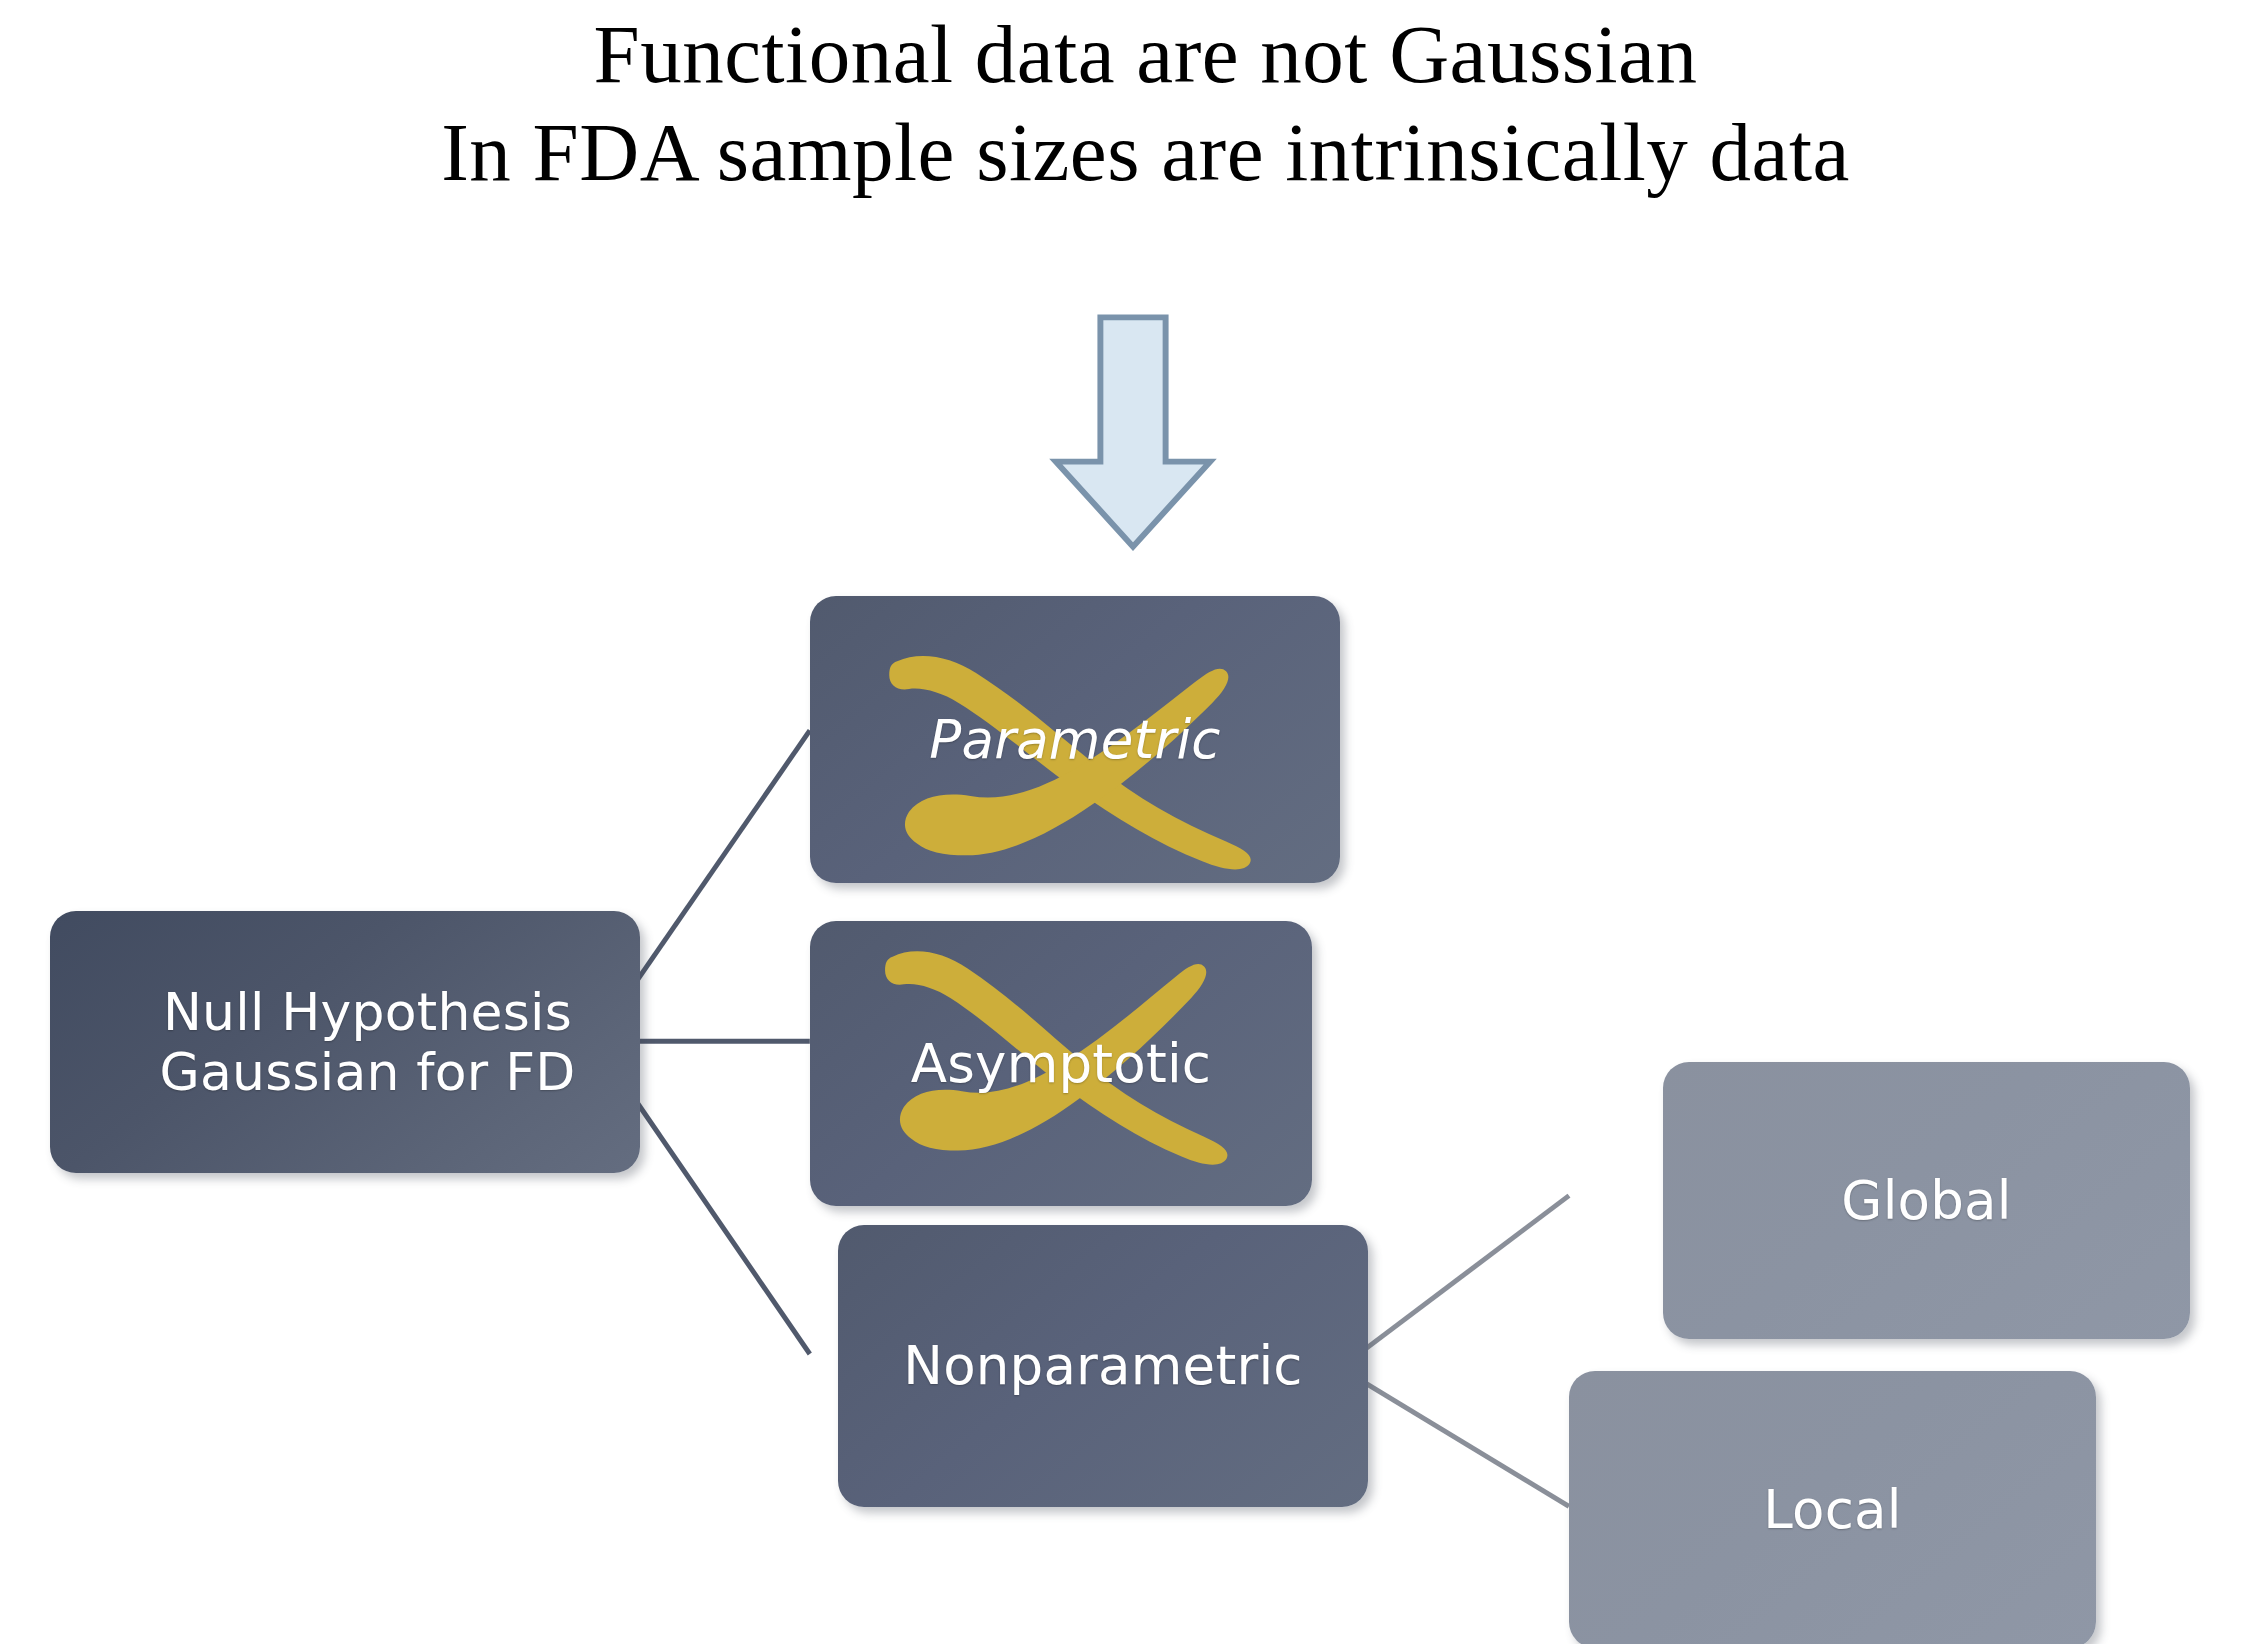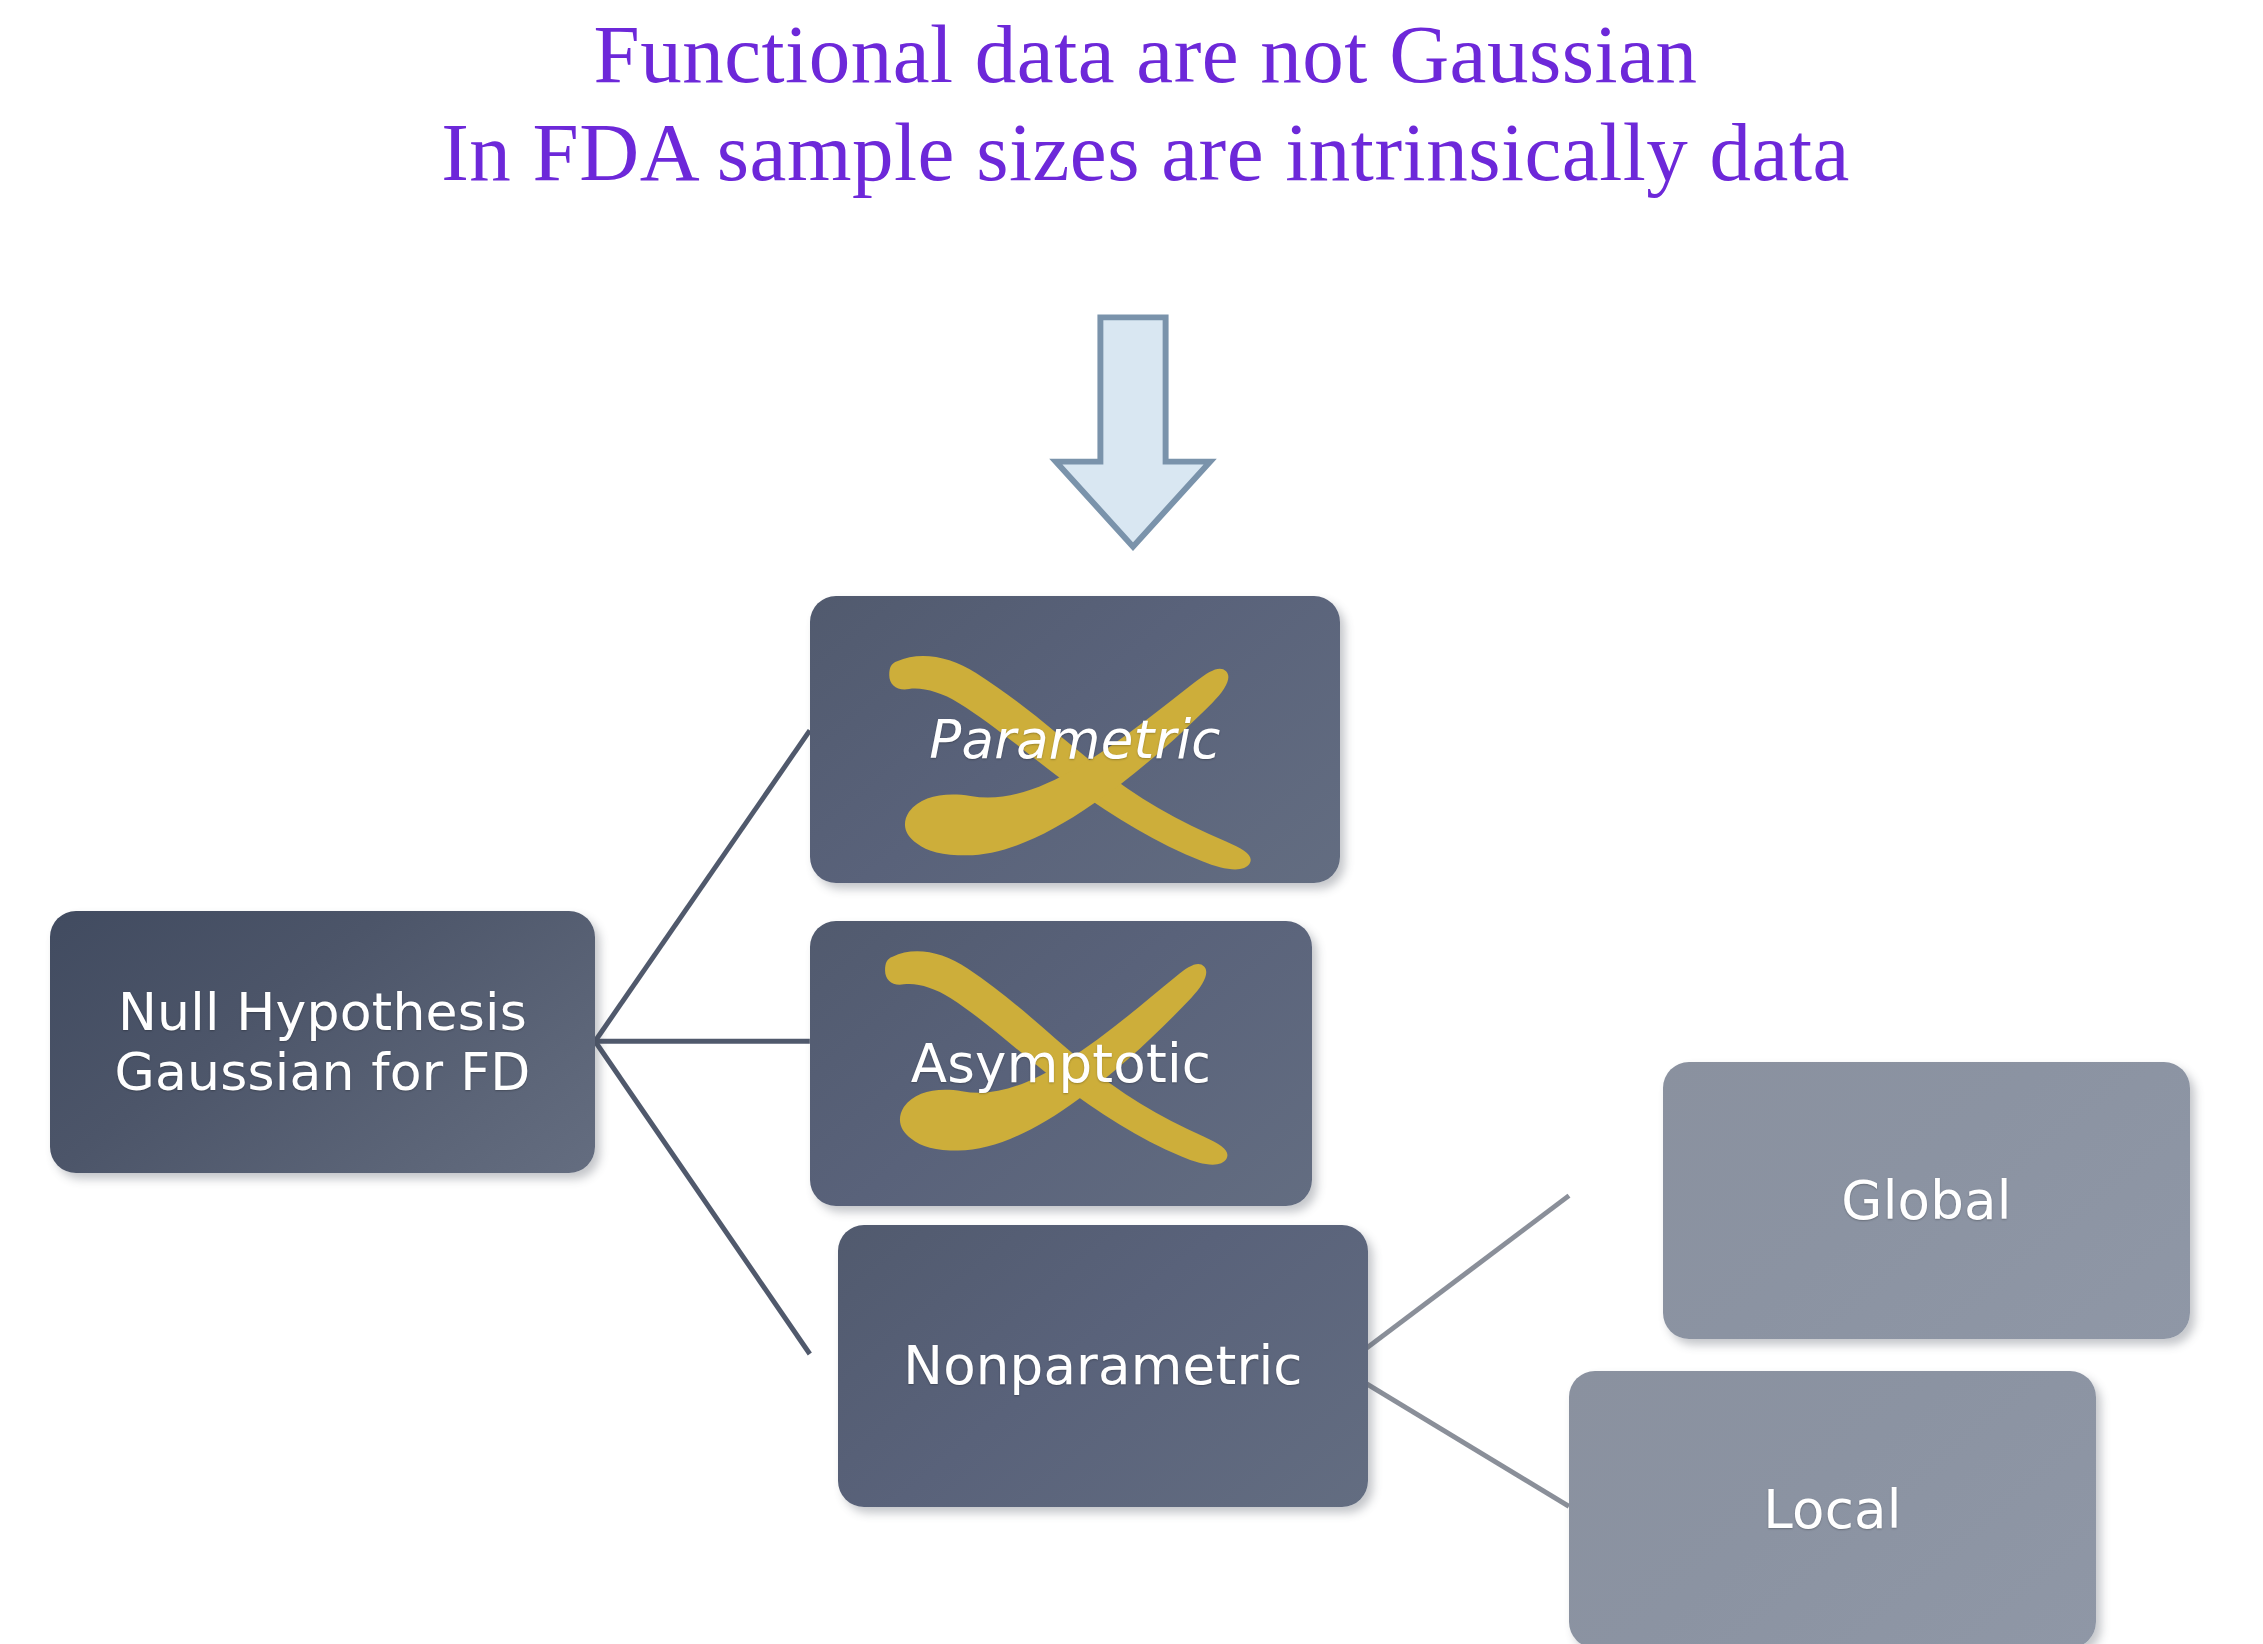--- a/index.html
+++ b/index.html
@@ -21,21 +21,21 @@
     position: absolute;
     left: 0;
     top: 6px;
     width: 2263px;
     text-align: center;
   }
   .title-line {
     font-family: "Liberation Serif", "DejaVu Serif", serif;
     font-size: 81px;
     line-height: 1.18;
-    color: #6d28d9;
+    color: #000000;
     letter-spacing: 0.5px;
     white-space: nowrap;
     margin-left: 28px;
   }
   .title-line.line1 { font-size: 83px; }
   .title-line.line2 { font-size: 83px; }
 
   
   .down-arrow {
     position: absolute;
@@ -74,20 +74,21 @@
     font-size: 53px;
     line-height: 1.16;
     color: #ffffff;
     letter-spacing: 0.2px;
     text-shadow: 0 1px 2px rgba(0,0,0,0.25);
     padding: 0 14px;
   }
 
   .node-dark {
     background: linear-gradient(142deg, #414b60 0%, #4c5569 38%, #5c6578 78%, #646d80 100%);
+    padding-left: 45px;
   }
   .node-mid {
     background: linear-gradient(142deg, #4e576c 0%, #59627708 0%, #59627a 45%, #636c80 100%);
     background: linear-gradient(142deg, #4b real, #4b5468 0%);
     background: linear-gradient(142deg, #4a real 0%);
     background: linear-gradient(140deg, #4e real 0%);
     background: linear-gradient(140deg, #515a6e 0%, #59627a 45%, #636d81 100%);
   }
   .node-light {
     background: linear-gradient(140deg, #8a919f 0%, #8b93a2 45%, #8f97a6 100%);

